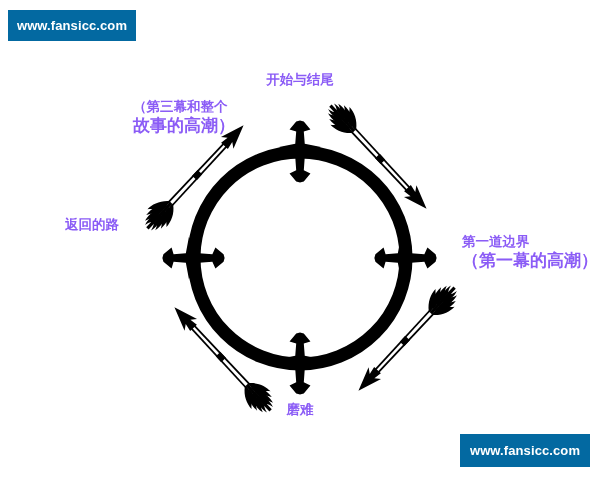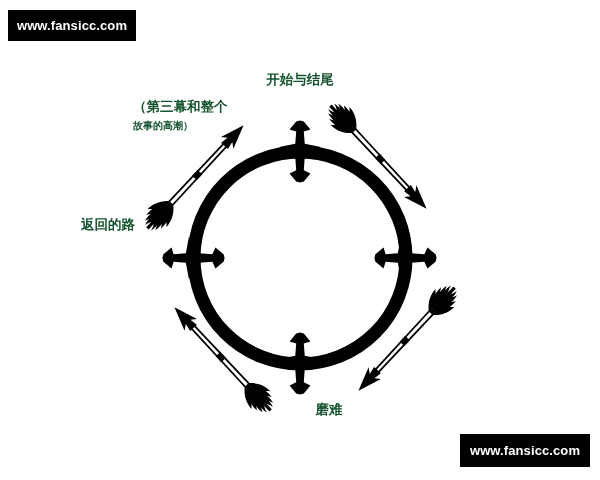--- a/index.html
+++ b/index.html
@@ -12,21 +12,21 @@
     width: 600px;
     height: 480px;
     background: #ffffff;
     overflow: hidden;
     font-family: "DejaVu Sans", "Liberation Sans", sans-serif;
   }
 
   
   .watermark {
     position: absolute;
-    background: #000000;
+    background: #0369a1;
     color: #ffffff;
     font-family: "Liberation Sans", sans-serif;
     font-size: 13px;
     font-weight: 600;
     letter-spacing: 0.1px;
     display: flex;
     align-items: center;
     justify-content: center;
     white-space: nowrap;
   }
@@ -48,41 +48,41 @@
     position: absolute;
     left: 0;
     top: 0;
     width: 600px;
     height: 480px;
   }
 
   
   .label {
     position: absolute;
-    color: #14532d;
+    color: #8b5cf6;
     font-family: "DejaVu Sans", "Liberation Sans", sans-serif;
     font-size: 13.5px;
     line-height: 19px;
     white-space: nowrap;
     font-weight: 600;
   }
   .label .sub {
     display: block;
-    font-size: 10px;
+    font-size: 17px;
     font-weight: 600;
   }
   .label.center { text-align: center; }
   .label.left   { text-align: left; }
   .label.right  { text-align: left; }
 
   #label-top      { left: 300px; top: 70px;  transform: translateX(-50%); }
   #label-top-left { left: 133px; top: 97px;  text-align: left; }
   #label-right    { left: 462px; top: 232px; text-align: left; }
-  #label-left     { left: 108px; top: 215px; transform: translateX(-50%); text-align: left; }
-  #label-bottom   { left: 300px; top: 400px; transform: translateX(-50%); text-align: center; margin-left: 29px; }
+  #label-left     { left: 92px; top: 215px; transform: translateX(-50%); text-align: left; }
+  #label-bottom   { left: 300px; top: 400px; transform: translateX(-50%); text-align: center; }
 </style>
 </head>
 <body>
 
 <div id="canvas">
 
   <svg id="diagram-svg" viewBox="0 0 600 480">
     <defs>
 
       <g id="cross-marker">
@@ -161,20 +161,24 @@
 
   <div class="label center" id="label-top">
     <span>开始与结尾</span>
   </div>
 
   <div class="label left" id="label-top-left">
     <span>（第三幕和整个</span>
     <span class="sub">故事的高潮）</span>
   </div>
 
+  <div class="label right" id="label-right">
+    <span>第一道边界</span>
+    <span class="sub">（第一幕的高潮）</span>
+  </div>
 
   <div class="label center" id="label-left">
     <span>返回的路</span>
   </div>
 
   <div class="label center" id="label-bottom">
     <span>磨难</span>
   </div>
 
   <div class="watermark" id="watermark-top">www.fansicc.com</div>

